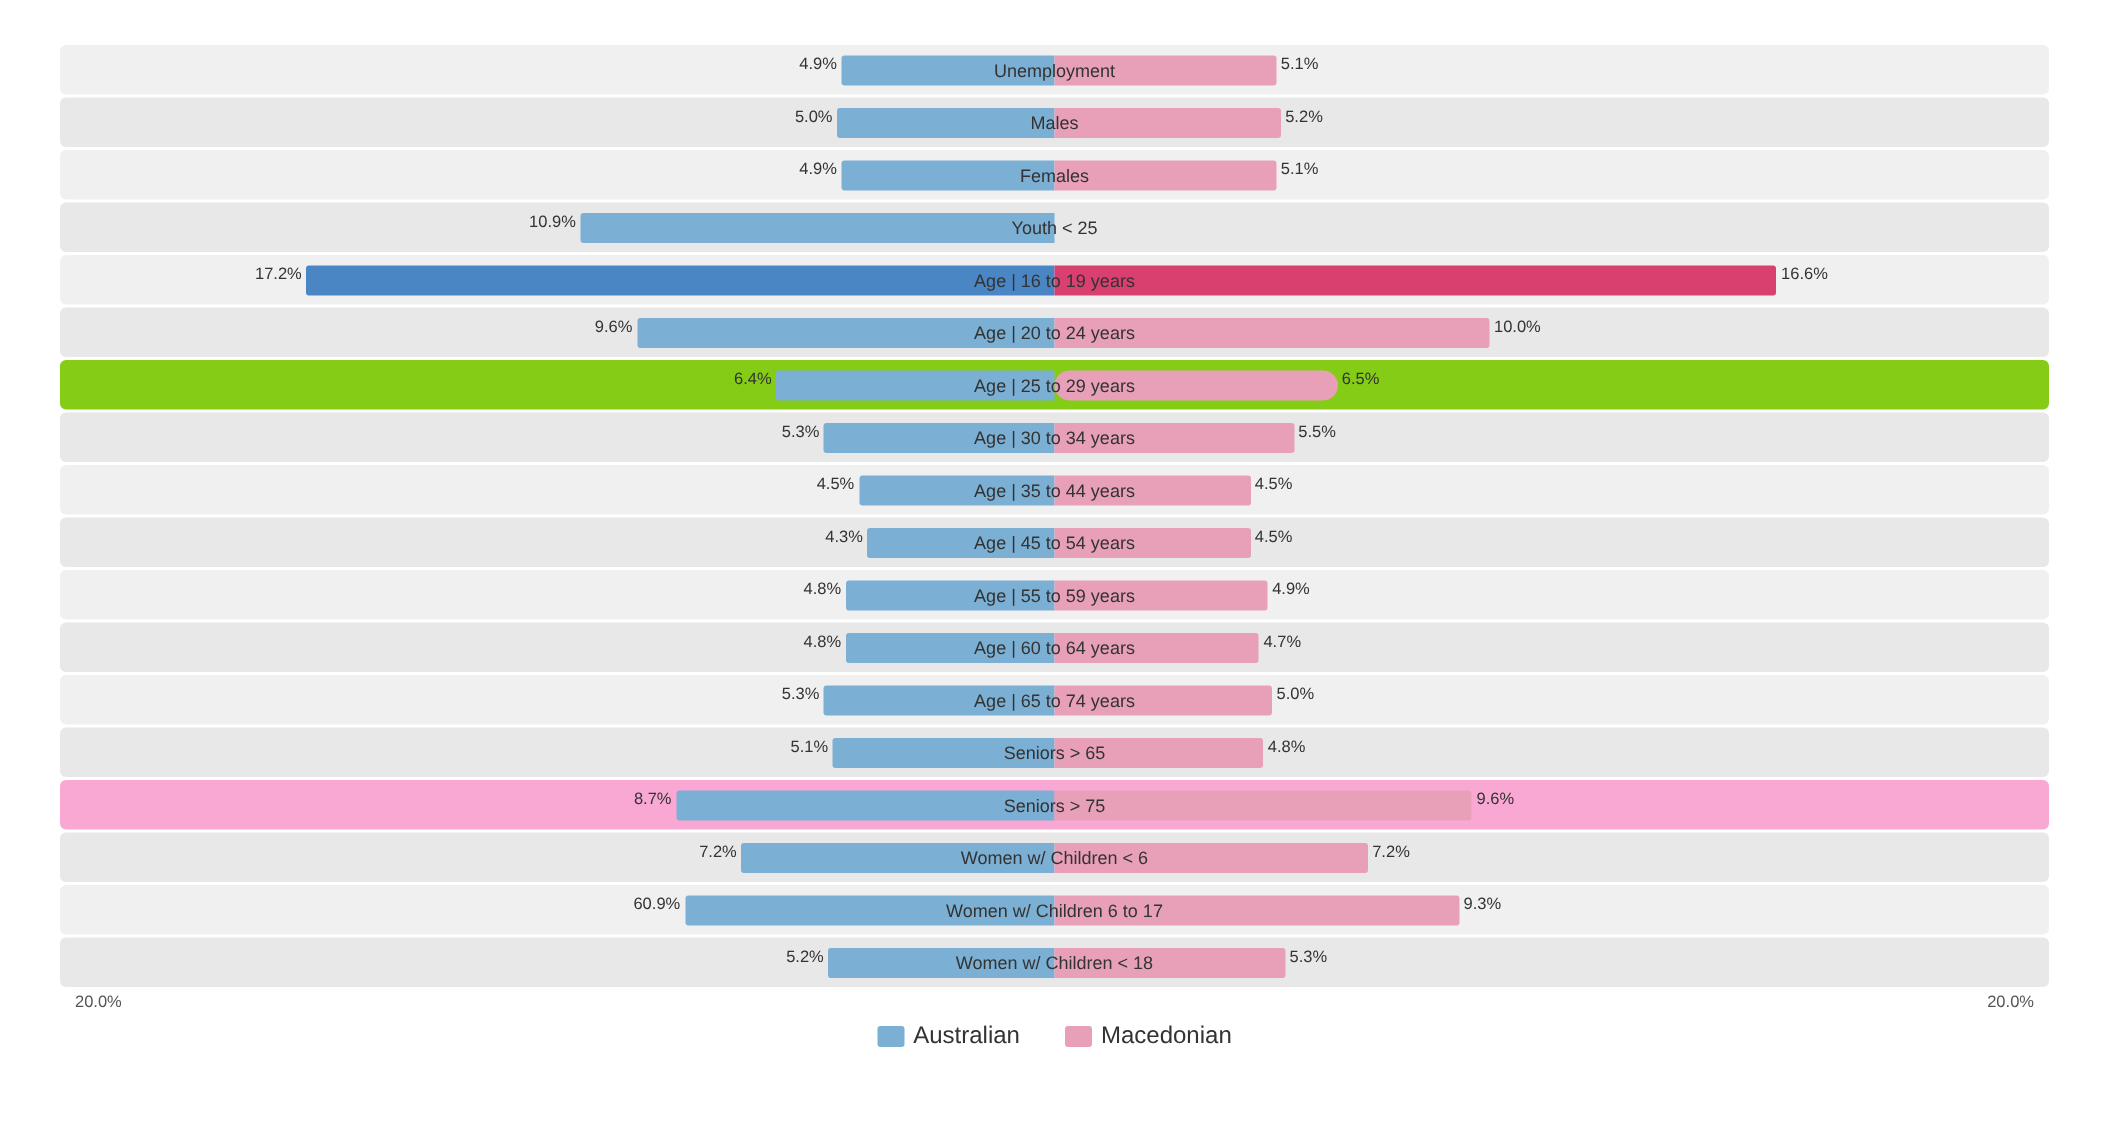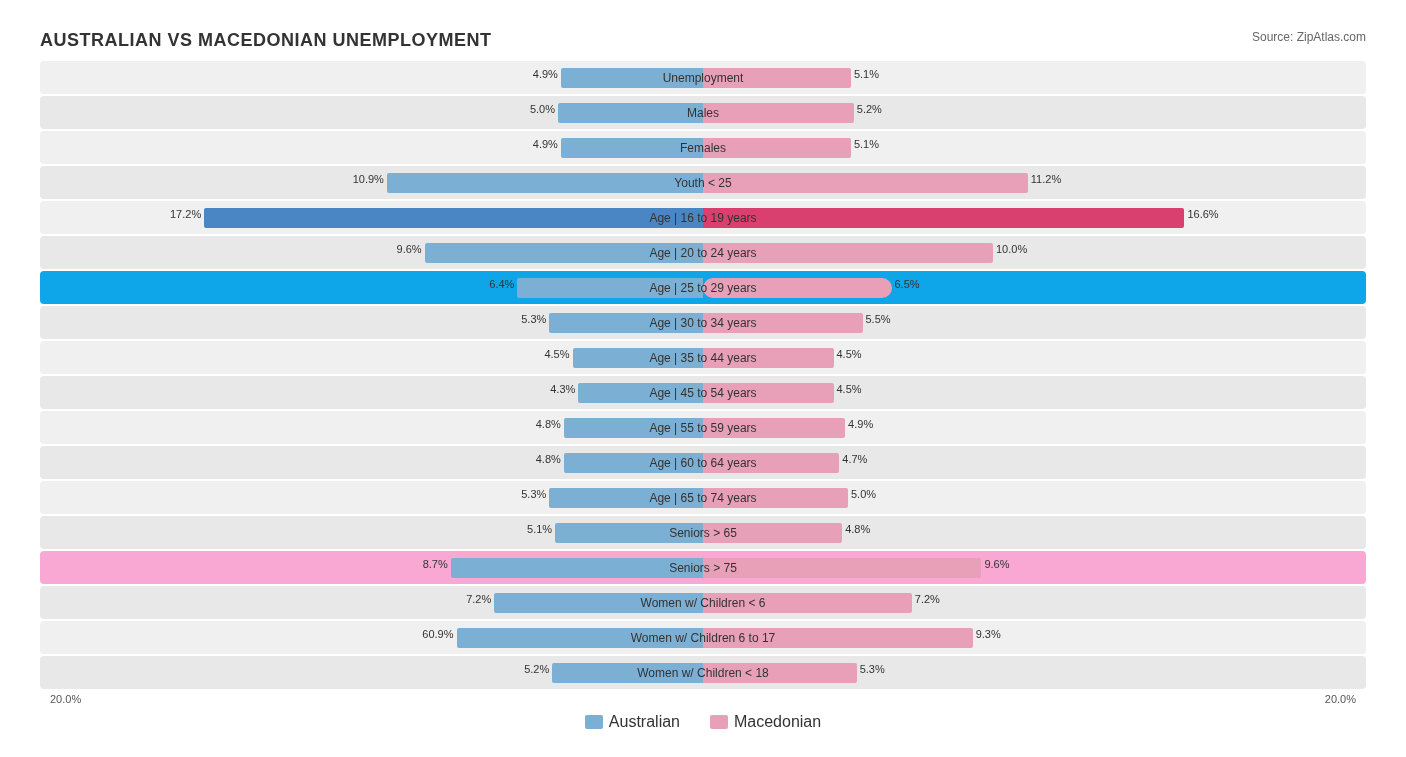--- a/index.html
+++ b/index.html
@@ -131,24 +131,20 @@
     .legend-box {
       width: 18px;
       height: 14px;
       border-radius: 2px;
     }
   </style>
 </head>
 <body>
 
 <div class="chart-container">
-  <div class="chart-header">
-    <div class="chart-title">AUSTRALIAN VS MACEDONIAN UNEMPLOYMENT</div>
-    <div class="chart-source">Source: ZipAtlas.com</div>
-  </div>
 
   <div class="chart-body" id="chart-body">
   <div class="row-container" style="background: rgb(240, 240, 240);">
         <div class="half half-left">
           <div class="blue-bar" style="width: 142.1px; position: relative;">
             <span class="left-val">4.9%</span>
           </div>
         </div>
         <div class="center-label">Unemployment</div>
         <div class="half half-right">
@@ -183,25 +179,20 @@
           </div>
         </div>
       </div>
       <div class="row-container" style="background: rgb(232, 232, 232);">
         <div class="half half-left">
           <div class="blue-bar" style="width: 316.1px; position: relative;">
             <span class="left-val">10.9%</span>
           </div>
         </div>
         <div class="center-label">Youth &lt; 25</div>
-        <div class="half half-right">
-          <div class="pink-bar" style="width: 324.8px; position: relative;">
-            <span class="right-val">11.2%</span>
-          </div>
-        </div>
       </div>
       <div class="row-container" style="background: rgb(240, 240, 240);">
         <div class="half half-left">
           <div class="blue-bar blue-bar-highlight" style="width: 498.8px; position: relative;">
             <span class="left-val">17.2%</span>
           </div>
         </div>
         <div class="center-label">Age | 16 to 19 years</div>
         <div class="half half-right">
           <div class="pink-bar pink-bar-highlight" style="width: 481.4px; position: relative;">
@@ -215,21 +206,21 @@
             <span class="left-val">9.6%</span>
           </div>
         </div>
         <div class="center-label">Age | 20 to 24 years</div>
         <div class="half half-right">
           <div class="pink-bar" style="width: 290px; position: relative;">
             <span class="right-val">10.0%</span>
           </div>
         </div>
       </div>
-      <div class="row-container" style="background: #0ea5e9;">
+      <div class="row-container" style="background: #84cc16;">
         <div class="half half-left">
           <div class="blue-bar" style="width: 185.6px; position: relative;">
             <span class="left-val">6.4%</span>
           </div>
         </div>
         <div class="center-label">Age | 25 to 29 years</div>
         <div class="half half-right">
           <div class="pink-bar" style="width: 188.5px; position: relative; border-radius: 10px;">
             <span class="right-val">6.5%</span>
           </div>

